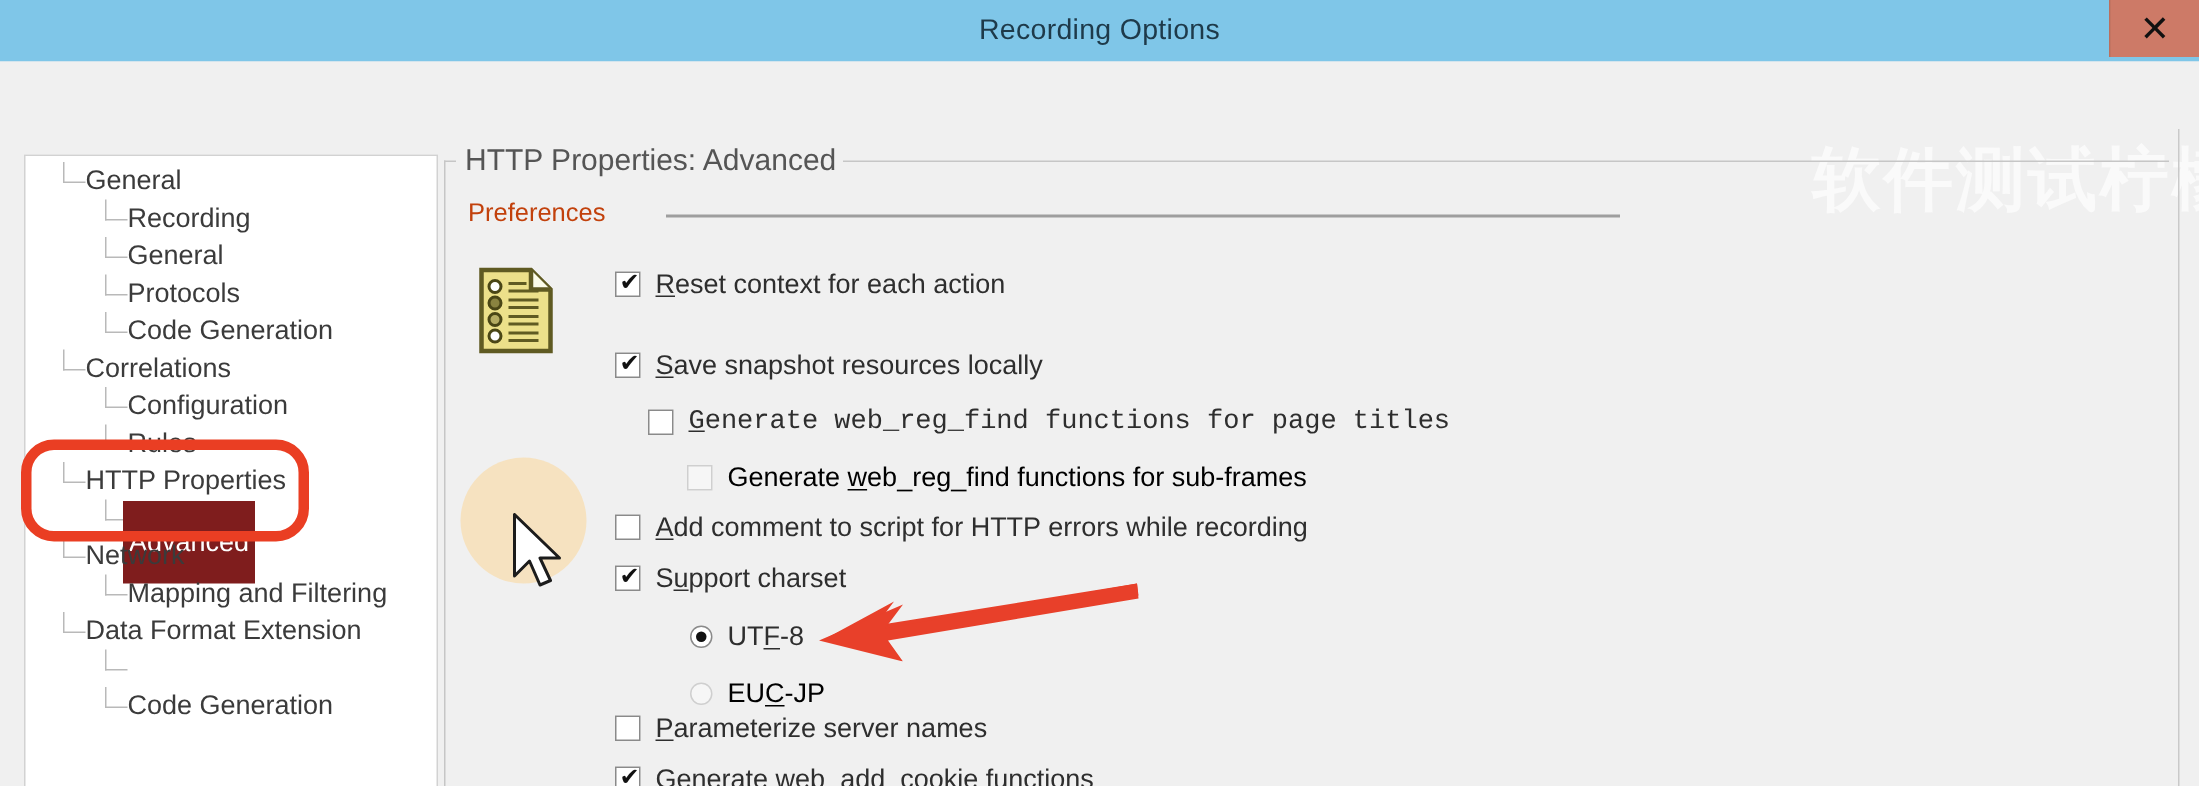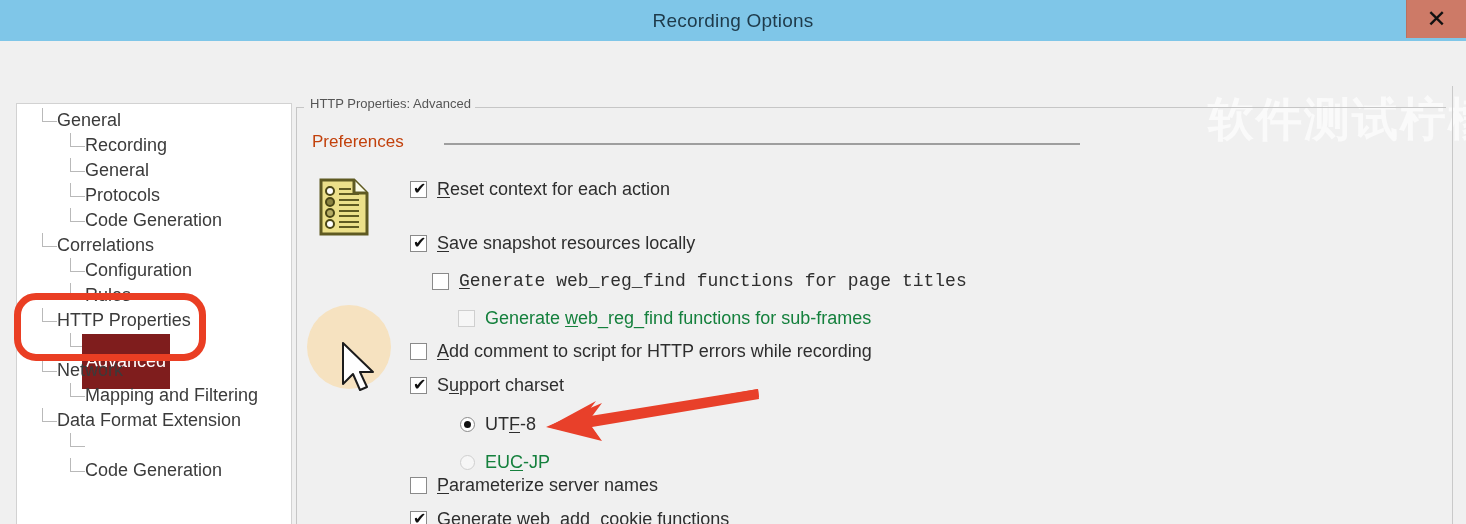--- a/index.html
+++ b/index.html
@@ -84,21 +84,21 @@
   .gb-line-left{
     position:absolute;left:0;top:8px;width:8px;height:1px;background:#c6c6c6;
   }
   .gb-line-right{
     position:absolute;left:176px;top:8px;width:974px;height:1px;background:#c6c6c6;
   }
   .gb-corner-l{
     position:absolute;left:0;top:8px;width:1px;height:454px;background:#c6c6c6;
   }
   .gb-title{
-    position:absolute;left:10px;top:-3px;font-size:13px;color:#555;
+    position:absolute;left:10px;top:-3px;font-size:20px;color:#555;
     background:#f0f0f0;padding:0 4px;white-space:nowrap;
   }
 
   
   .pref-title{
     position:absolute;left:16px;top:33px;font-size:17px;color:#c2410c;
     white-space:nowrap;
   }
   .pref-rule{
     position:absolute;left:148px;top:44px;width:636px;height:2px;
@@ -113,21 +113,21 @@
     position:absolute;left:307px;top:264px;width:84px;height:84px;
     border-radius:50%;background:#f6e2c0;
   }
   .cursor-arrow{position:absolute;left:341px;top:301px;width:36px;height:52px;}
 
   
   .opt{
     position:absolute;height:24px;display:flex;align-items:center;
     white-space:nowrap;font-size:18px;color:#2e2e2e;cursor:default;
   }
-  .opt.disabled{color:#15803d;}
+  .opt.disabled{color:#000000;}
   .cbox{
     width:17px;height:17px;border:1px solid #8a8a8a;background:#fff;
     margin-right:10px;position:relative;flex:0 0 auto;
     box-sizing:border-box;
   }
   .cbox.dis{border-color:#cfcfcf;background:#f6f6f6;}
   .cbox .tick{
     position:absolute;left:2px;top:-2px;font-size:16px;line-height:17px;
     color:#111;font-weight:bold;
   }

